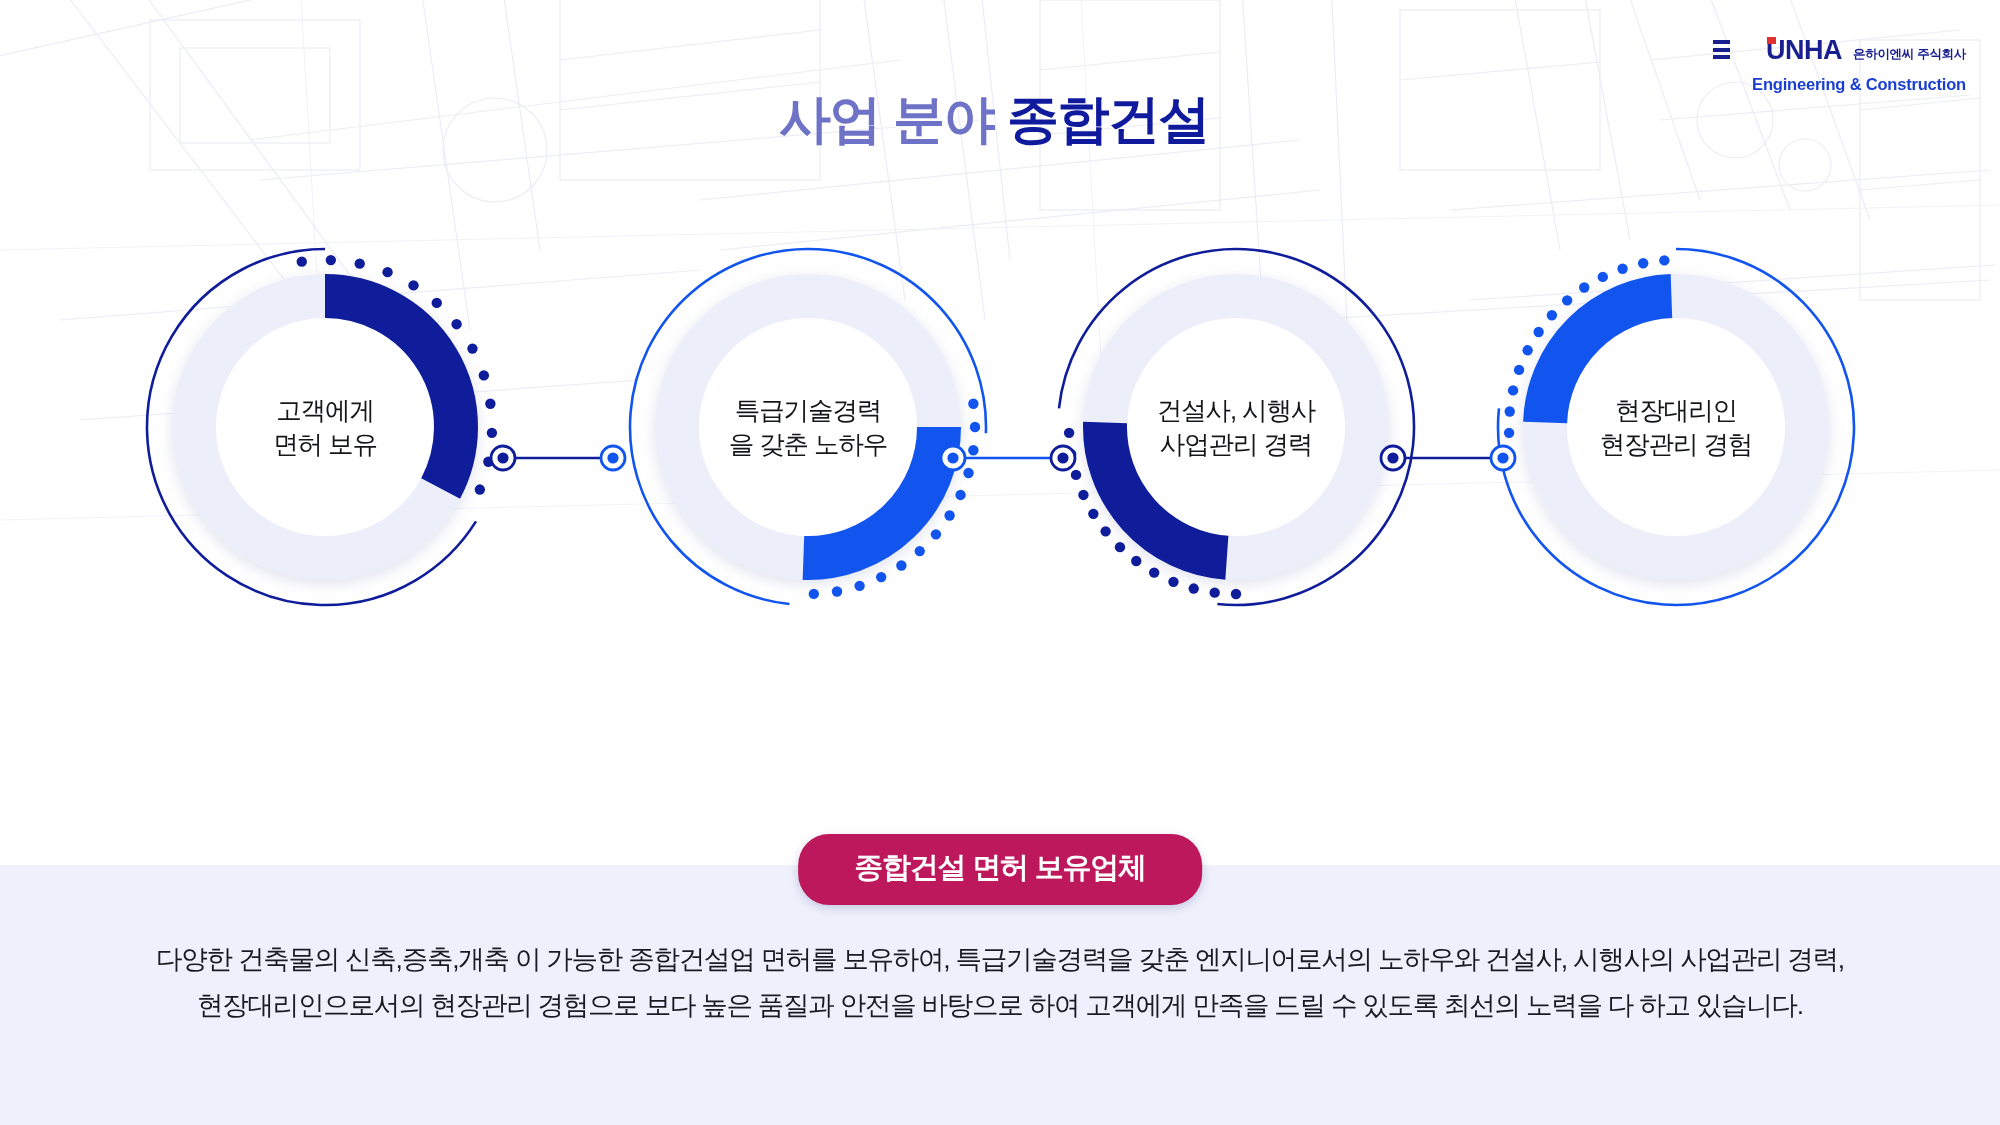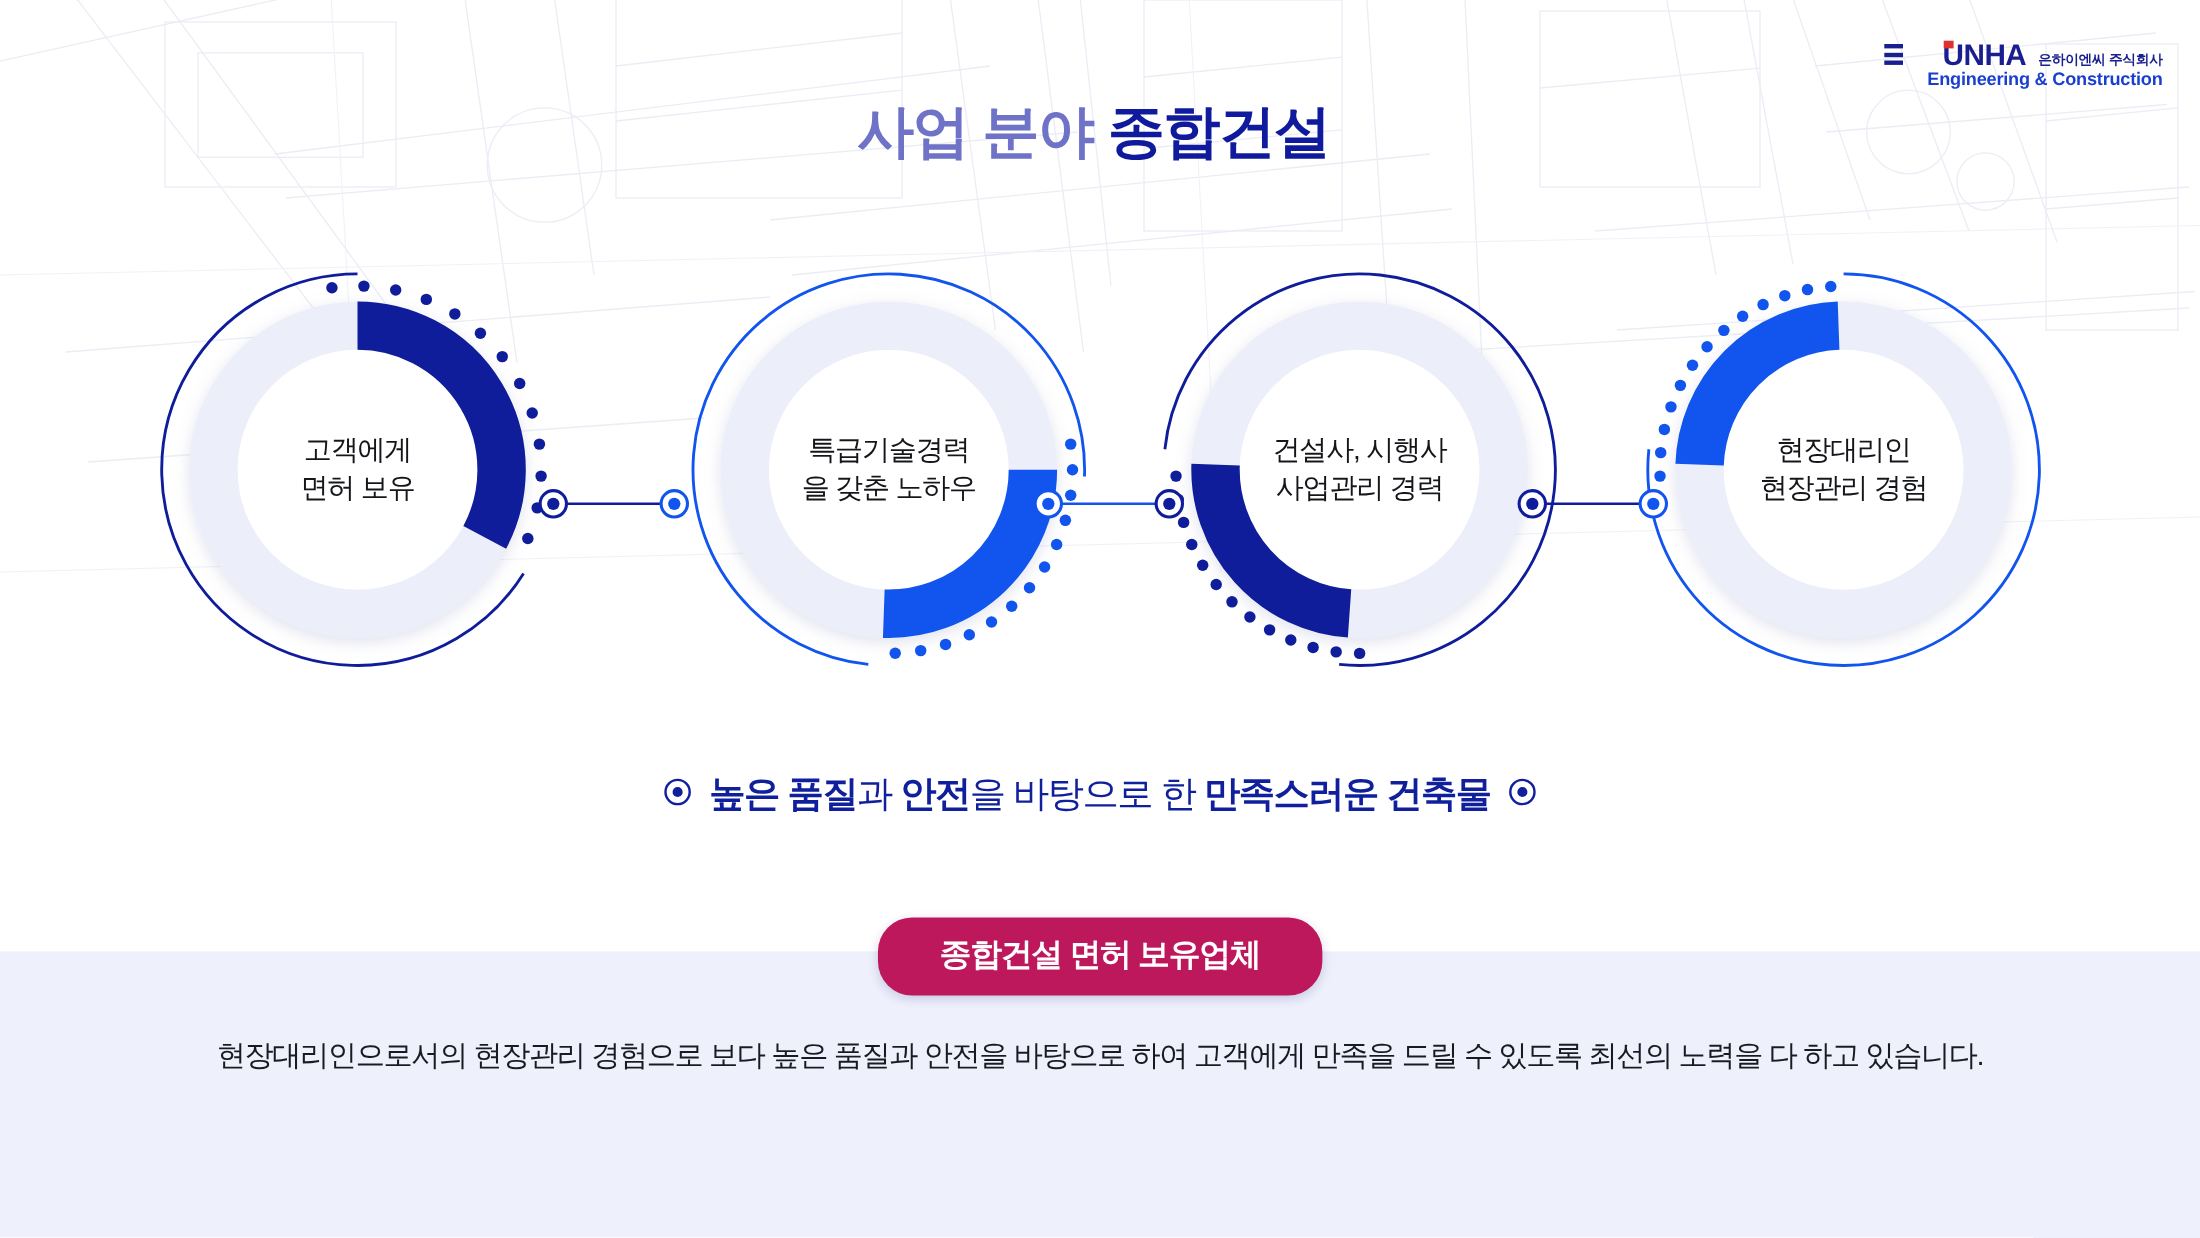--- a/index.html
+++ b/index.html
@@ -45,21 +45,21 @@
   #logo .bars i{display:block;width:17px;height:4px;background:#1a1f8f;}
   #logo .mark .h-wrap{position:relative;display:inline-block;margin-left:31px;}
   #logo .mark .h-wrap .redcap{
     position:absolute;left:1px;top:-1px;width:9px;height:7px;background:#e03030;
   }
   #logo .kor{
     font-size:12.5px;font-weight:bold;color:#1a1f8f;
     letter-spacing:-0.3px;position:relative;top:-3px;
   }
   #logo .eng{
-    margin-top:0;font-size:16.5px;font-weight:bold;color:#1a3fd0;
+    margin-top:12px;font-size:16.5px;font-weight:bold;color:#1a3fd0;
     letter-spacing:-0.2px;
   }
 
   
   #title{
     position:absolute;left:0;right:12px;top:85px;
     text-align:center;
     font-size:52px;font-weight:bold;letter-spacing:-1.5px;
     white-space:nowrap;
   }
@@ -339,34 +339,22 @@
   <div class="connector" style="left:1378px;width:140px;">
       <svg width="140" height="30" viewBox="0 0 140 30">
         <line x1="18" y1="15" x2="122" y2="15" stroke="#101d9b" stroke-width="2.4"></line>
         <circle cx="15" cy="15" r="12" fill="#ffffff" stroke="#101d9b" stroke-width="2.8"></circle>
         <circle cx="15" cy="15" r="5.6" fill="#101d9b"></circle>
         <circle cx="125" cy="15" r="12" fill="#ffffff" stroke="#1155ee" stroke-width="2.8"></circle>
         <circle cx="125" cy="15" r="5.6" fill="#1155ee"></circle>
       </svg>
     </div>
 
-  <div id="tagline" style="color: rgb(16, 32, 156);">
-    <span class="dot-ico">
-      <svg width="26" height="26" viewBox="0 0 26 26" xmlns="http://www.w3.org/2000/svg">
-        <circle cx="13" cy="13" r="11" fill="none" stroke="#10209c" stroke-width="2.2"></circle>
-        <circle cx="13" cy="13" r="4.6" fill="#10209c"></circle>
-      </svg>
-    </span><span class="b">높은 품질</span><span class="n">과 </span><span class="b">안전</span><span class="n">을 바탕으로 한 </span><span class="b">만족스러운 건축물</span><span class="dot-ico">
-      <svg width="26" height="26" viewBox="0 0 26 26" xmlns="http://www.w3.org/2000/svg">
-        <circle cx="13" cy="13" r="11" fill="none" stroke="#10209c" stroke-width="2.2"></circle>
-        <circle cx="13" cy="13" r="4.6" fill="#10209c"></circle>
-      </svg>
-    </span>
-  </div>
 
   <div id="bottom" style="background: rgb(238, 240, 251);">
     <div id="badge" style="background: #be185d;">종합건설 면허 보유업체</div>
     <div id="body-copy">
+      <span class="line">다양한 건축물의 신축,증축,개축 이 가능한 종합건설업 면허를 보유하여, 특급기술경력을 갖춘 엔지니어로서의 노하우와 건설사, 시행사의 사업관리 경력,</span>
       <span class="line">현장대리인으로서의 현장관리 경험으로 보다 높은 품질과 안전을 바탕으로 하여 고객에게 만족을 드릴 수 있도록 최선의 노력을 다 하고 있습니다.</span>
     </div>
   </div>
 
 </div>
 
 </body></html>

